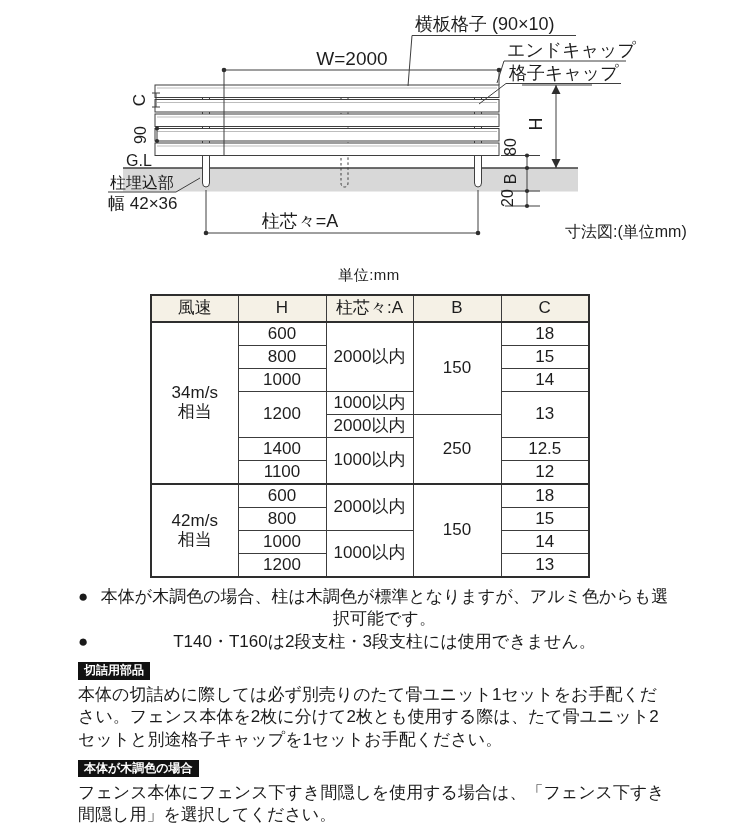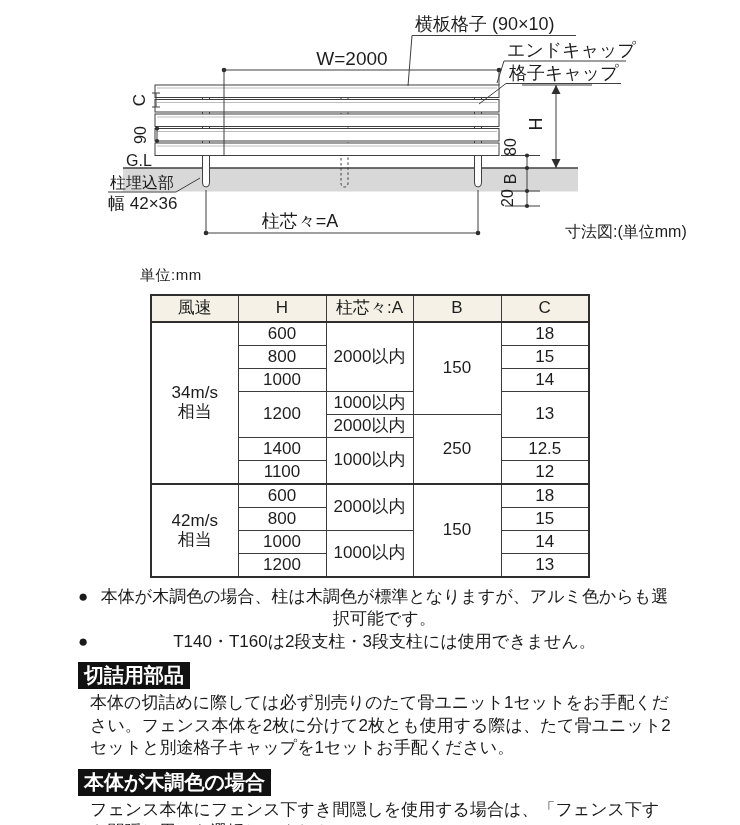--- a/index.html
+++ b/index.html
@@ -7,22 +7,22 @@
     position:relative; width:740px; height:825px; background:#ffffff;
     font-family:"Liberation Sans","DejaVu Sans",sans-serif; color:#1d1d1d;
     overflow:hidden;
     padding-left:7px;
   }
   
   .diagram { position:absolute; left:0; top:0; }
   .diagram text { fill:#1d1d1d; }
   
   .unit-note {
-    position:absolute; left:140px; top:266px; width:438px;
-    text-align:left; font-size:15px; letter-spacing:.5px;
+    position:absolute; left:150px; top:266px; width:438px;
+    text-align:center; font-size:15px; letter-spacing:.5px;
   }
   table.spec {
     position:absolute; left:150px; top:294px; width:438px;
     border-collapse:collapse; table-layout:fixed;
     border:2px solid #2e2e2e; font-size:17px; color:#1d1d1d;
   }
   table.spec th, table.spec td {
     border:1px solid #3c3c3c; text-align:center; vertical-align:middle;
     padding:0; font-weight:normal; line-height:1.1;
   }
@@ -33,24 +33,24 @@
   
   .text-block {
     position:absolute; left:78px; top:586px; width:596px;
     font-size:17px; line-height:1.32; color:#1a1a1a;
   }
   .note { display:flex; }
   .note .bullet { flex:0 0 17px; width:17px; }
   .note .note-text { flex:1 1 auto;text-align:center; }
   .section-heading {
     display:inline-block; background:#111111; color:#ffffff;
-    font-size:20px; font-weight:bold; padding:1px 6px 2px; margin-top:9px;
+    font-size:12px; font-weight:bold; padding:1px 6px 2px; margin-top:9px;
     line-height:1.2;
   }
-  .section-body { margin:3px 0 0 12px; }
+  .section-body { margin:3px 0 0 0; }
 </style>
 </head>
 <body>
 
 <div class="page">
 
   <svg class="diagram" width="740" height="260" viewBox="0 0 740 260">
     <g stroke="#3f3f3f" stroke-width="1" fill="none">
 
       <rect x="123" y="168" width="455" height="23.5" fill="#d8d8d8" stroke="none"></rect>

